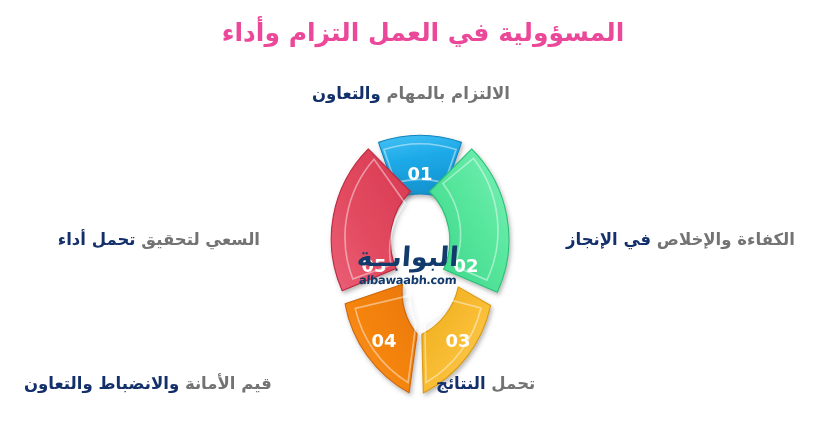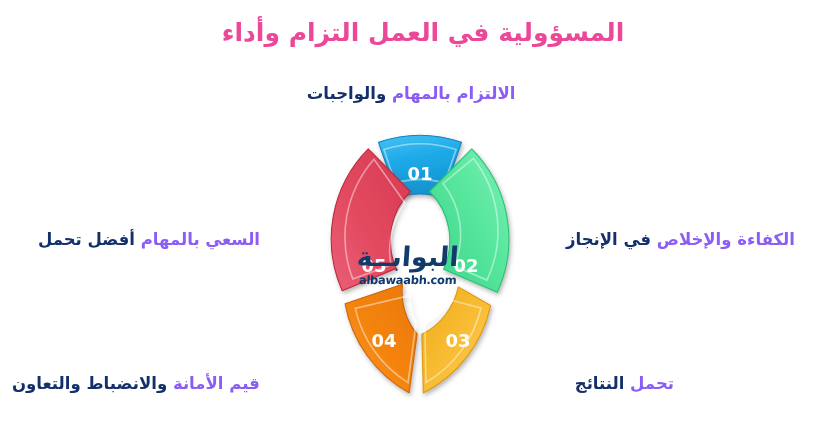--- a/index.html
+++ b/index.html
@@ -82,27 +82,27 @@
   
   .seg-label {
     position: absolute;
     font-size: 16.5px;
     font-weight: 700;
     direction: rtl;
     white-space: nowrap;
     line-height: 1.2;
     color: #14306b;
   }
-  .seg-label .hl { color: #8b5cf6; }
+  .seg-label .hl { color: #737373; }
   .seg-label .nm { color: #14306b; }
 
   #label-01 { top: 84px;  left: 0;   width: 822px; text-align: center; }
   #label-02 { top: 230px; left: 566px; }
-  #label-03 { top: 374px; left: 452px; width: 222px; text-align: right; }
-  #label-04 { top: 374px; left: 12px;  text-align: right; }
+  #label-03 { top: 374px; left: 436px; width: 222px; text-align: left; }
+  #label-04 { top: 374px; left: 24px;  text-align: right; }
   #label-05 { top: 230px; left: 14px;  width: 246px; text-align: right; }
 </style>
 </head>
 <body>
 
 <div id="page-title">المسؤولية في العمل التزام وأداء</div>
 
 <div id="wheel">
   <svg viewBox="0 0 280 280" xmlns="http://www.w3.org/2000/svg">
     <defs>
@@ -169,34 +169,34 @@
   </svg>
 </div>
 
 <div id="center-logo">
   <div class="logo-word">البوابــة</div>
   <div class="logo-domain">albawaabh.com</div>
 </div>
 
 <div class="seg-label" id="label-01">
   <span class="hl">الالتزام بالمهام</span>
-  <span class="nm">والواجبات</span>
+  <span class="nm">والتعاون</span>
 </div>
 
 <div class="seg-label" id="label-02">
   <span class="hl">الكفاءة والإخلاص</span>
   <span class="nm">في الإنجاز</span>
 </div>
 
 <div class="seg-label" id="label-03">
   <span class="hl">تحمل</span>
   <span class="nm">النتائج</span>
 </div>
 
 <div class="seg-label" id="label-04">
   <span class="hl">قيم الأمانة</span>
   <span class="nm">والانضباط والتعاون</span>
 </div>
 
 <div class="seg-label" id="label-05">
-  <span class="hl">السعي بالمهام</span>
-  <span class="nm">أفضل تحمل</span>
+  <span class="hl">السعي لتحقيق</span>
+  <span class="nm">تحمل أداء</span>
 </div>
 
 </body></html>

